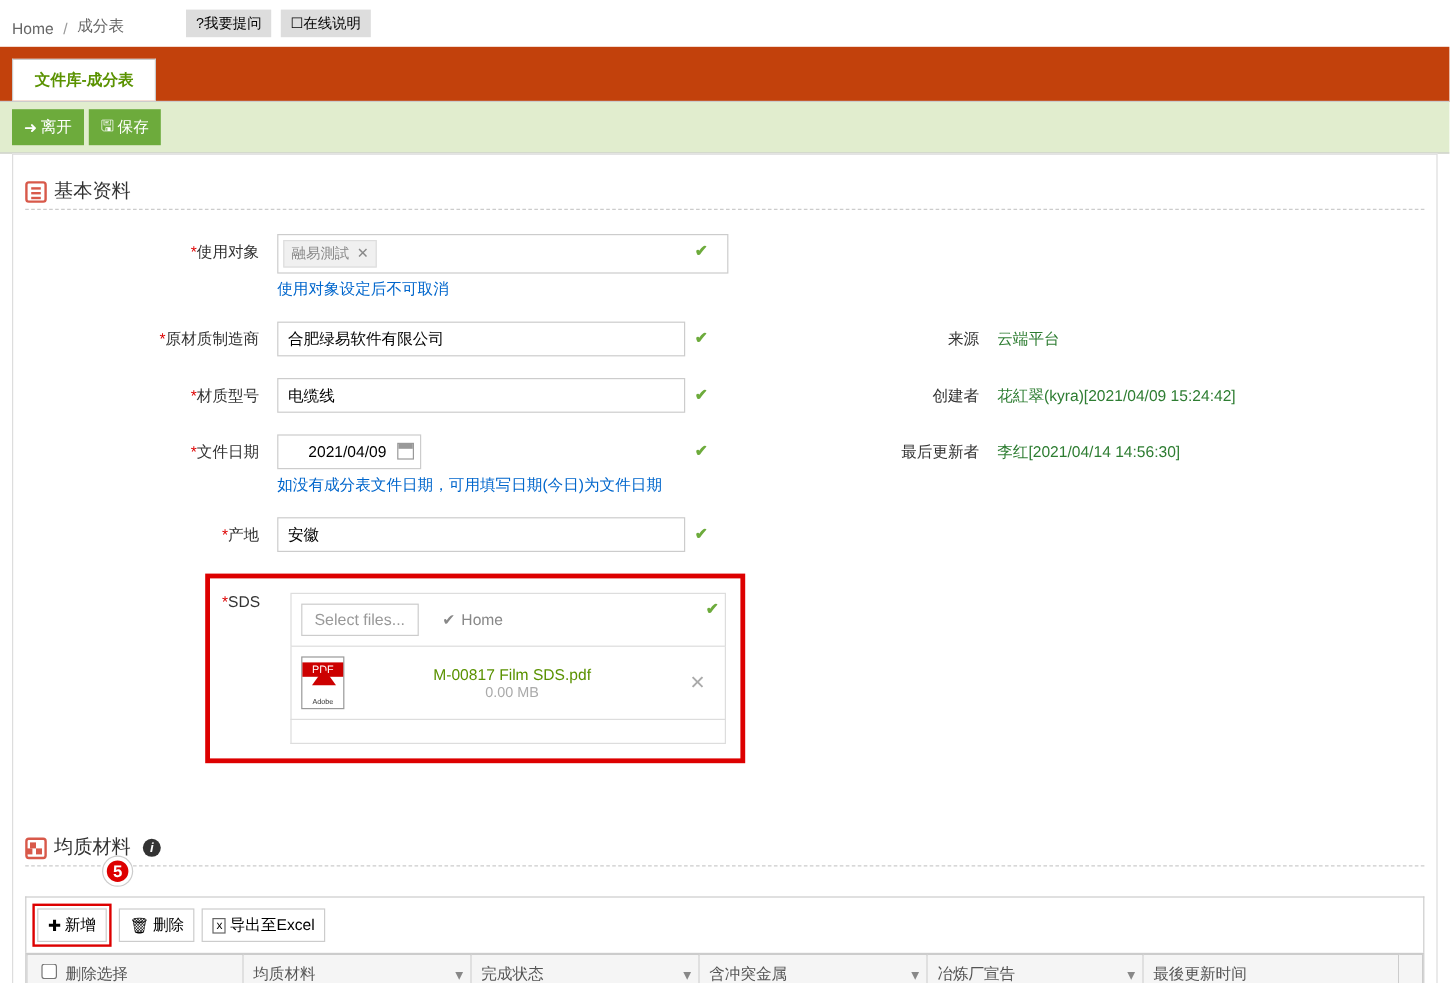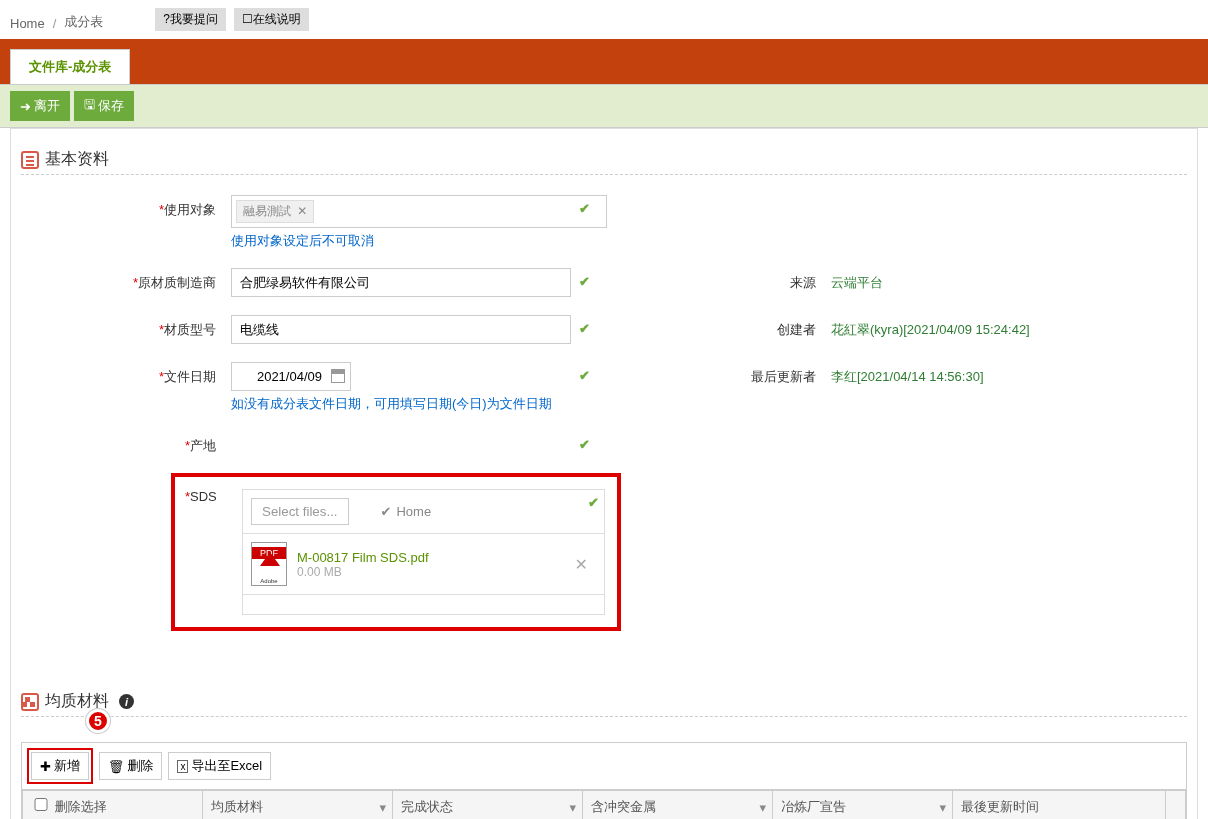--- a/index.html
+++ b/index.html
@@ -45,31 +45,31 @@
     .date-input { width: 120px; border: 1px solid #ccc; padding: 6px 28px 6px 8px; font-size: 13px; text-align: right; }
     .date-wrap { position: relative; display: inline-block; }
     .date-icon { position: absolute; right: 6px; top: 7px; width: 14px; height: 14px; border: 1px solid #999; }
     .date-icon::before { content: ''; position: absolute; left: 0; right: 0; top: 0; height: 4px; background: #999; }
     
     .meta-label { text-align: right; padding-right: 15px; padding-top: 6px; color: #333; }
     .meta-value { color: #2e7d32; padding-top: 6px; }
     
     .sds-row { position: relative; }
     .sds-box { border: 4px solid #d00; padding: 12px; background: #fff; position: relative; }
-    .file-picker { border: 1px solid #ddd; padding: 8px; display: flex; align-items: center; gap: 32px; }
+    .file-picker { border: 1px solid #ddd; padding: 8px; display: flex; align-items: center; gap: 20px; }
     .file-select-btn { background: #fff; border: 1px solid #ccc; padding: 5px 10px; color: #999; cursor: pointer; font-family: inherit; }
     .done-area { color: #888; display: flex; align-items: center; gap: 5px; }
     .done-check { color: #888; }
     .file-list { border: 1px solid #ddd; border-top: none; padding: 8px; display: flex; align-items: center; gap: 10px; }
     .pdf-icon { width: 36px; height: 44px; border: 1px solid #999; position: relative; background: #fff; display: flex; flex-direction: column; }
     .pdf-badge { background: #c00; color: #fff; font-size: 9px; font-weight: normal; text-align: center; padding: 1px 0; margin-top: 4px; }
     .pdf-tri { flex: 1; position: relative; }
     .pdf-tri::before { content: ''; position: absolute; left: 8px; bottom: 12px; border-left: 10px solid transparent; border-right: 10px solid transparent; border-bottom: 14px solid #c00; }
     .pdf-adobe { font-size: 6px; text-align: center; color: #333; padding-bottom: 1px; }
-    .file-info { flex: 1; }
+    .file-info { flex: 1; text-align: center; }
     .file-name { color: #5a9200; font-size: 13px; }
     .file-size { color: #aaa; font-size: 12px; }
     .file-remove { color: #aaa; cursor: pointer; font-size: 16px; padding: 0 8px; }
     .sds-check { position: absolute; right: 18px; top: 18px; color: #6dab3c; font-weight: bold; }
     
     .callout-badge { position: absolute; width: 24px; height: 24px; background: #d00; color: #fff; border-radius: 50%; display: flex; align-items: center; justify-content: center; font-weight: bold; font-size: 14px; border: 3px solid #fff; box-shadow: 0 0 0 1px #ccc; z-index: 5; }
     
     .material-section { margin-top: 60px; }
     .table-toolbar { border: 1px solid #ccc; border-bottom: none; padding: 5px; display: flex; align-items: center; gap: 6px; }
     .toolbar-btn { background: #fff; border: 1px solid #ccc; padding: 4px 8px; cursor: pointer; font-size: 13px; display: inline-flex; align-items: center; gap: 3px; font-family: inherit; }
@@ -165,20 +165,21 @@
       <span class="field-check">✔</span>
       <div class="field-hint">如没有成分表文件日期，可用填写日期(今日)为文件日期</div>
     </div>
     <div class="meta-label">最后更新者</div>
     <div class="meta-value">李红[2021/04/14 14:56:30]</div>
 
     <div class="form-label">
       <span class="required">*</span><span>产地</span>
     </div>
     <div class="field-wrap">
+      <input class="field-input" value="安徽" style="">
       <span class="field-check">✔</span>
     </div>
     <div></div>
       <div></div>
 
     <div class="form-label" style="position:relative;">
       
     </div>
     <div class="field-wrap sds-row" style="grid-column: 2 / span 1;">
       <div class="sds-box" style="margin-left:-60px; width:450px;">

